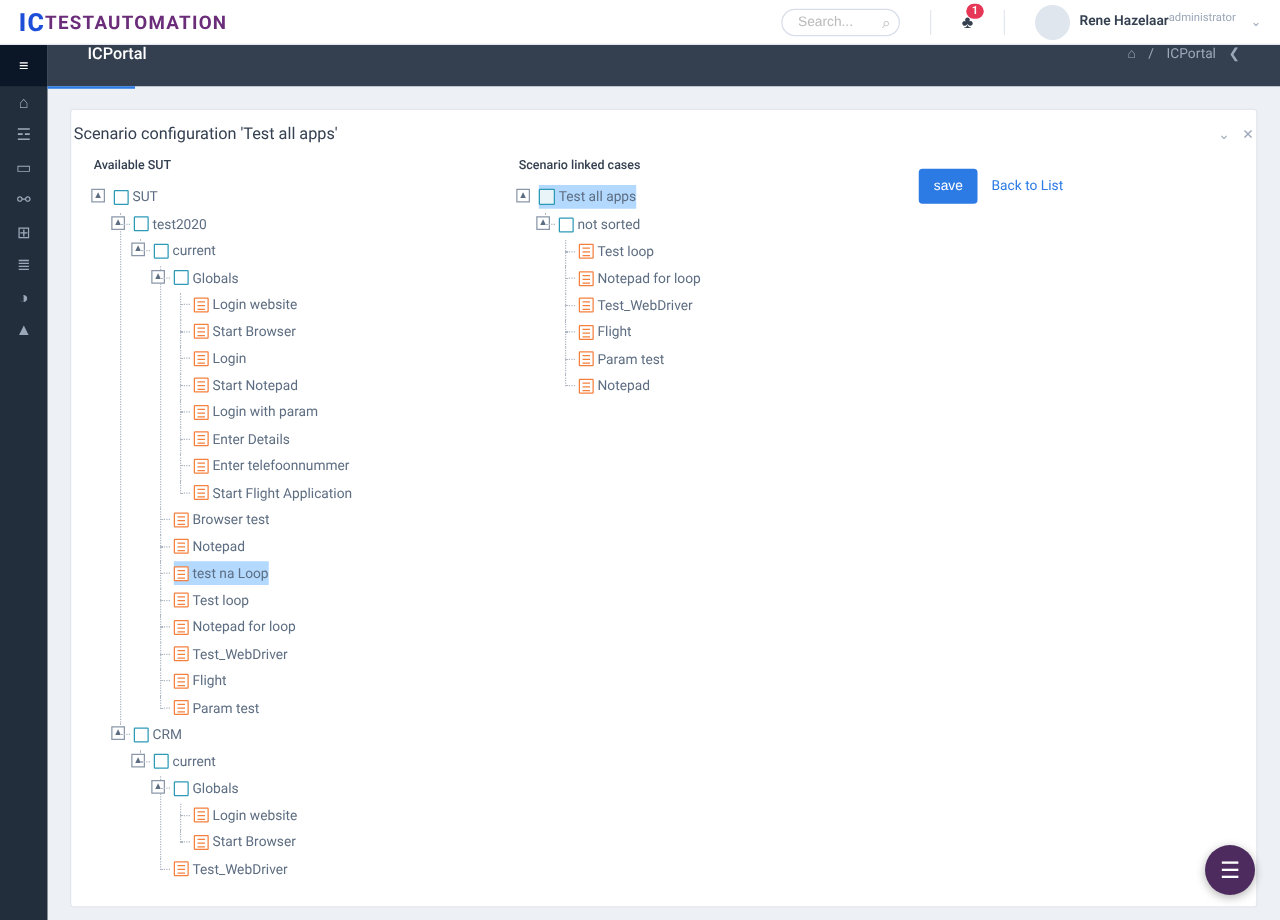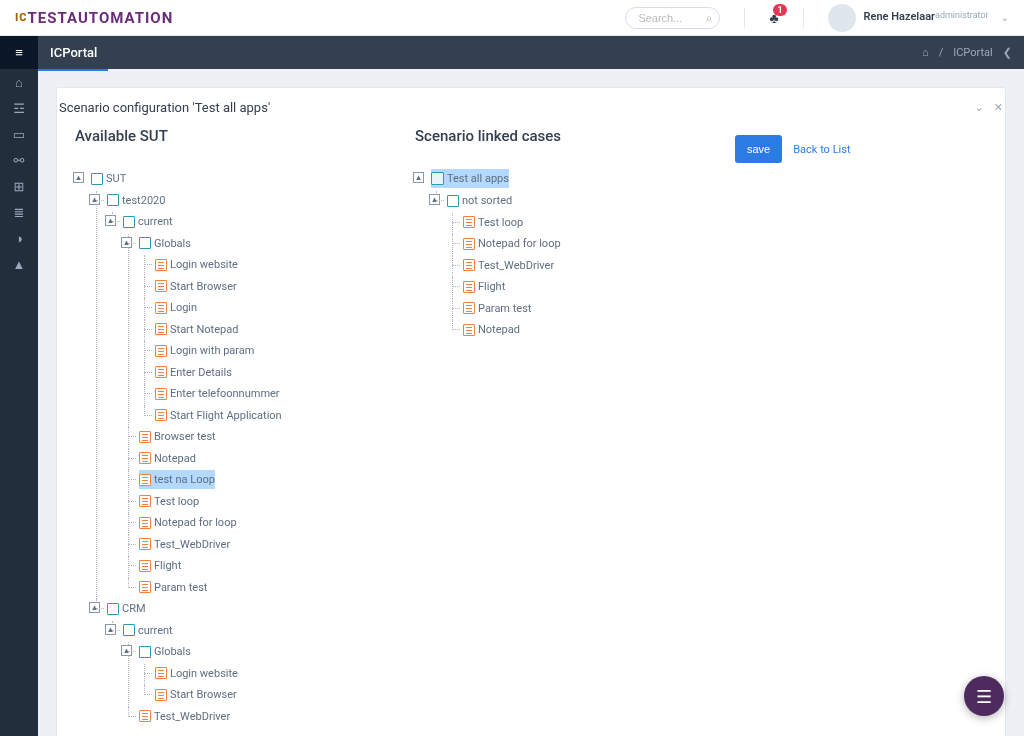--- a/index.html
+++ b/index.html
@@ -1,19 +1,19 @@
 <!DOCTYPE html>
 <html><head>
 <meta charset="utf-8">
 <style>
 *{box-sizing:border-box;margin:0;padding:0}
 body{font-family:-apple-system,BlinkMacSystemFont,"Segoe UI",Roboto,Arial,sans-serif;font-size:12px;color:#5e6e82;background:#edf0f5}
 .topbar{height:36px;background:#fff;display:flex;align-items:center;padding:0 15px;border-bottom:1px solid #e3e6ed}
 .logo{display:flex;align-items:center;font-weight:700;font-size:15px;letter-spacing:1px}
-.logo-ic{color:#a16207;font-size:11px;font-weight:800}
+.logo-ic{color:#1d4ed8;font-size:20px;font-weight:800}
 .logo-text{color:#6b2d7a}
 .topbar-right{margin-left:auto;display:flex;align-items:center;gap:24px}
 .search-wrap{position:relative}
 .search{width:95px;height:22px;border:1px solid #d8dee9;border-radius:11px;padding:0 24px 0 12px;font-size:11px;background:#fff;color:#999}
 .search::placeholder{color:#bbb}
 .search-icon{position:absolute;right:8px;top:4px;color:#bbb;font-size:12px}
 .divider{width:1px;height:20px;background:#e3e6ed}
 .bell-wrap{position:relative;cursor:pointer}
 .bell{color:#344050;font-size:14px}
 .badge{position:absolute;top:-6px;right:-8px;background:#e63757;color:#fff;border-radius:8px;font-size:9px;padding:1px 4px;font-weight:600}
@@ -21,37 +21,37 @@
 .avatar{width:28px;height:28px;border-radius:50%;background:#e0e6ed}
 .user-info{display:flex;flex-direction:row;line-height:1.1}
 .user-name{font-size:11px;color:#344050;font-weight:600}
 .user-role{font-size:9px;color:#9ba8b9}
 .chev{color:#9ba8b9;font-size:10px;margin-left:4px}
 .layout{display:flex;min-height:700px}
 .sidebar{width:38px;background:#232e3c;color:#9ba8b9;display:flex;flex-direction:column;align-items:center;padding-top:0}
 .s-item{width:38px;height:26px;display:flex;align-items:center;justify-content:center;font-size:13px;cursor:pointer}
 .s-hamburger{background:#0b1727;color:#fff;height:33px}
 .main{flex:1;display:flex;flex-direction:column}
-.pagebar{height:33px;background:#344050;color:#fff;display:flex;align-items:center;padding:0 12px;font-size:13px;position:relative}
+.pagebar{height:33px;background:#344050;color:#fff;display:flex;align-items:flex-start;padding:0 32px;font-size:13px;position:relative}
 .pagebar-title{font-weight:500}
 .pagebar::after{content:"";position:absolute;left:0;bottom:-2px;width:70px;height:2px;background:#2c7be5}
 .crumbs{margin-left:auto;display:flex;align-items:center;gap:10px;font-size:11px;color:#9ba8b9}
 .crumbs a{color:#9ba8b9;text-decoration:none}
 .chev-right{color:#9ba8b9;font-size:11px;margin-left:10px;cursor:pointer}
 .content{padding:18px}
 .card{background:#fff;border:1px solid #e3e6ed;border-radius:3px;margin-bottom:18px}
 .card-head{padding:12px 2px;font-size:13px;color:#344050;display:flex;align-items:center}
 .card-head-actions{margin-left:auto;display:flex;gap:10px;color:#9ba8b9;font-size:11px}
 .card-body{padding:0 18px 18px}
 .columns{display:flex;gap:40px}
 .col{flex:0 0 auto}
 .col-avail{width:300px}
 .col-linked{width:280px}
 .col-btn{padding-top:8px}
-.col-title{font-size:15px;color:#344050;margin-bottom:24px;font-weight:500}
+.col-title{font-size:10px;color:#344050;margin-bottom:10px;font-weight:500}
 .tree ul{list-style:none;padding-left:0}
 .tree li{position:relative;padding-left:16px;line-height:19px;font-size:11px;white-space:nowrap}
 .tree li::before{content:"";position:absolute;left:5px;top:0;bottom:0;border-left:1px dotted #b0b8c4}
 .tree li::after{content:"";position:absolute;left:5px;top:9px;width:8px;border-top:1px dotted #b0b8c4}
 .tree>ul>li::before,.tree>ul>li::after{display:none}
 .tree li:last-child::before{height:10px}
 .node{display:inline-flex;align-items:center;gap:3px;cursor:pointer}
 .toggle{position:absolute;left:-2px;top:3px;width:11px;height:11px;border:1px solid #8b97a8;background:#fff;display:flex;align-items:center;justify-content:center;font-size:9px;line-height:1;color:#5e6e82;cursor:pointer}
 .ico{width:12px;height:12px;border:1px solid;display:inline-block;border-radius:1px}
 .ico-fold{border-color:#2c9ab7;background:#fff}

